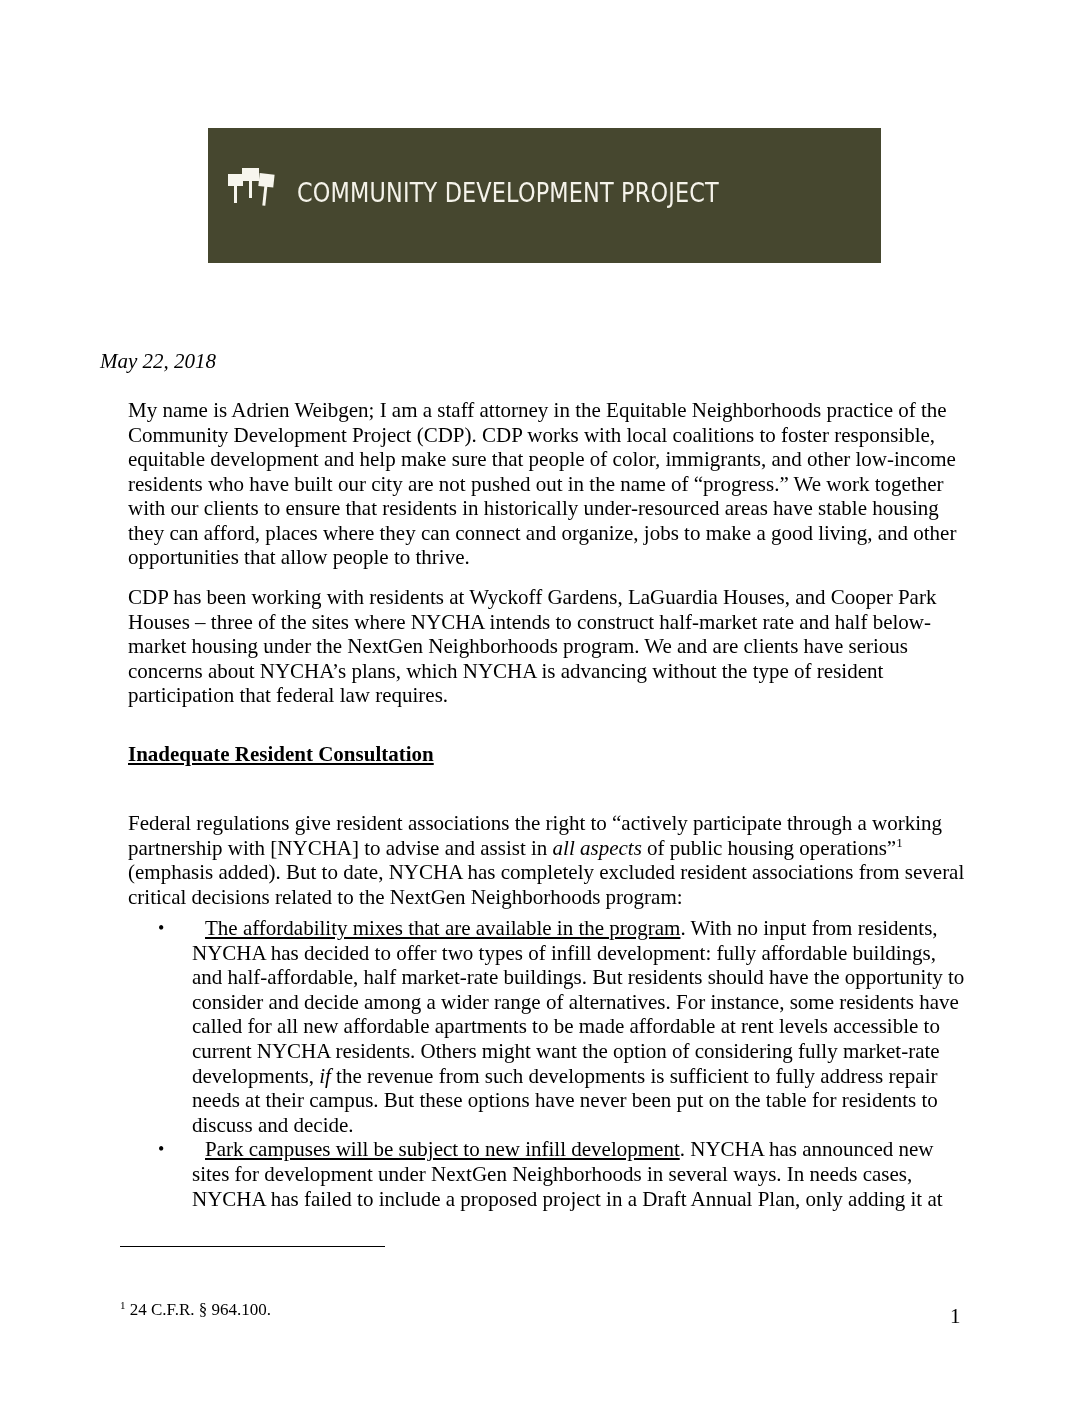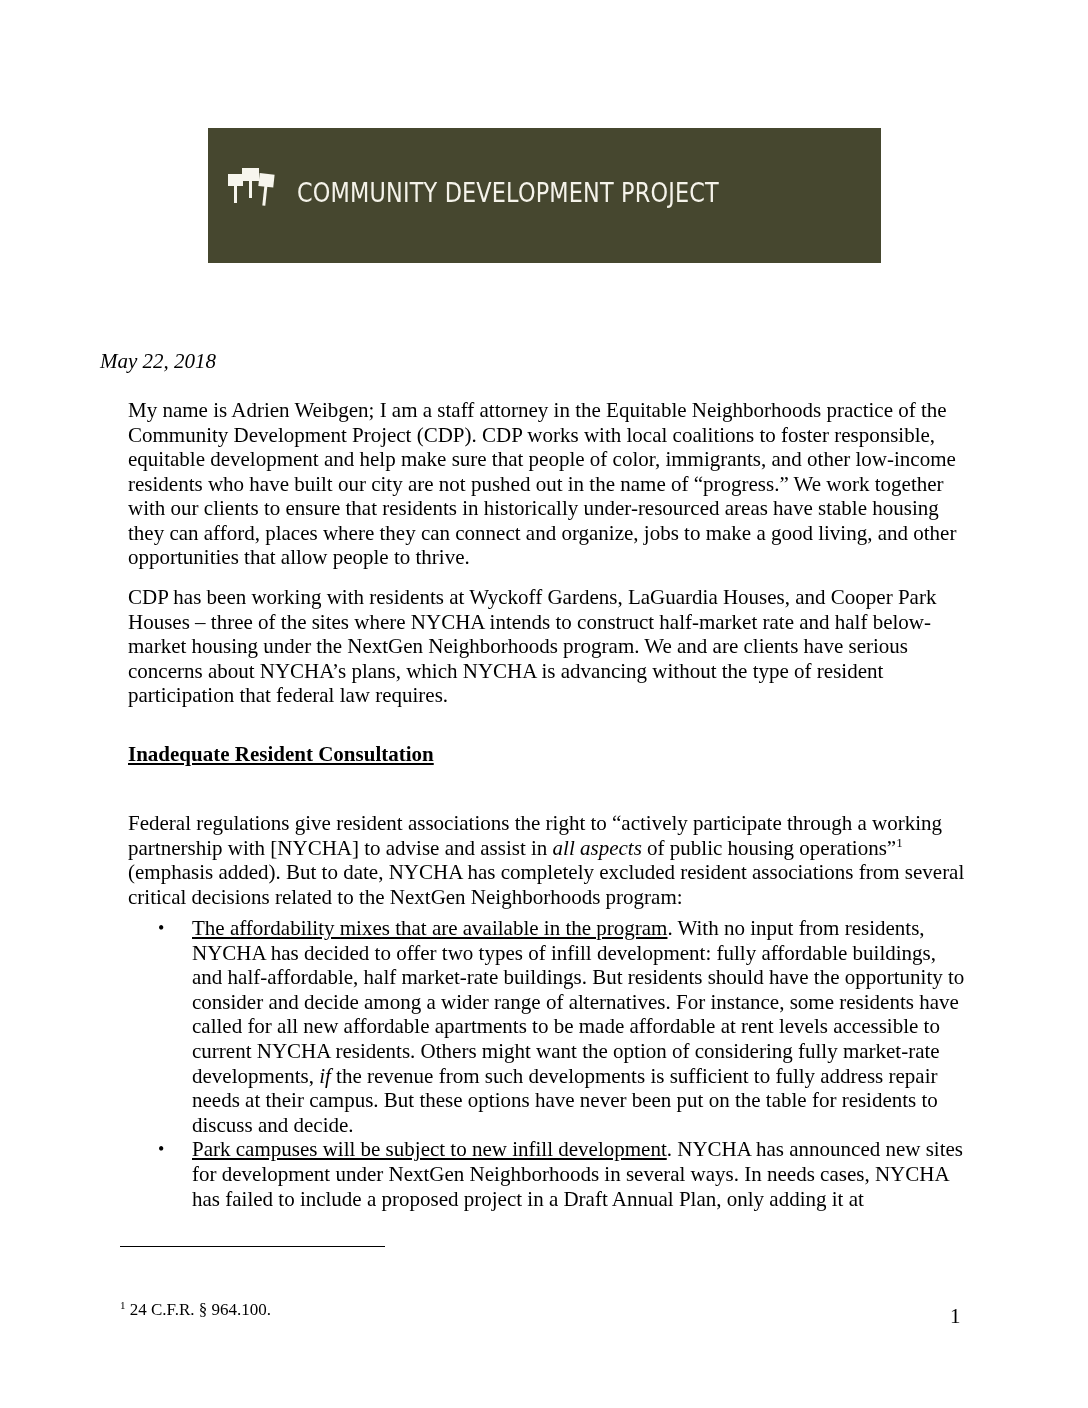--- a/index.html
+++ b/index.html
@@ -23,21 +23,21 @@
   .para { position: absolute; left: 128px; width: 840px; font-size: 21px; line-height: 24.5px; }
   .p1 { top: 398px; }
   .p2 { top: 585px; }
   .heading { position: absolute; left: 128px; top: 742px; font-size: 21px; font-weight: bold;
              text-decoration: underline; }
   .p3 { top: 767px; margin-top: 44px; }
 
   .bullets { position: absolute; left: 128px; width: 840px; top: 916px; margin: 0; padding: 0; list-style: none; }
   .bullet-item { position: relative; padding-left: 64px; font-size: 21px; line-height: 24.6px; }
   .bullet-dot { position: absolute; left: 30px; top: 0; font-size: 18px; }
-  .u { text-decoration: underline; }
+  .u { text-decoration: underline; margin-left: 13px; }
 
   .fn-rule { position: absolute; left: 120px; top: 1246px; width: 265px; height: 0;
              border-top: 1.5px solid #000; }
   .footnote { position: absolute; left: 120px; top: 1259px; font-size: 17px; margin-top: 40px; }
   .footnote sup { font-size: 11px; vertical-align: 6px; }
   sup.ref { font-size: 13px; vertical-align: 8px; line-height: 0; }
   .page-num { position: absolute; left: 950px; top: 1304px; font-size: 21px; }
 </style>
 </head>
 <body>

